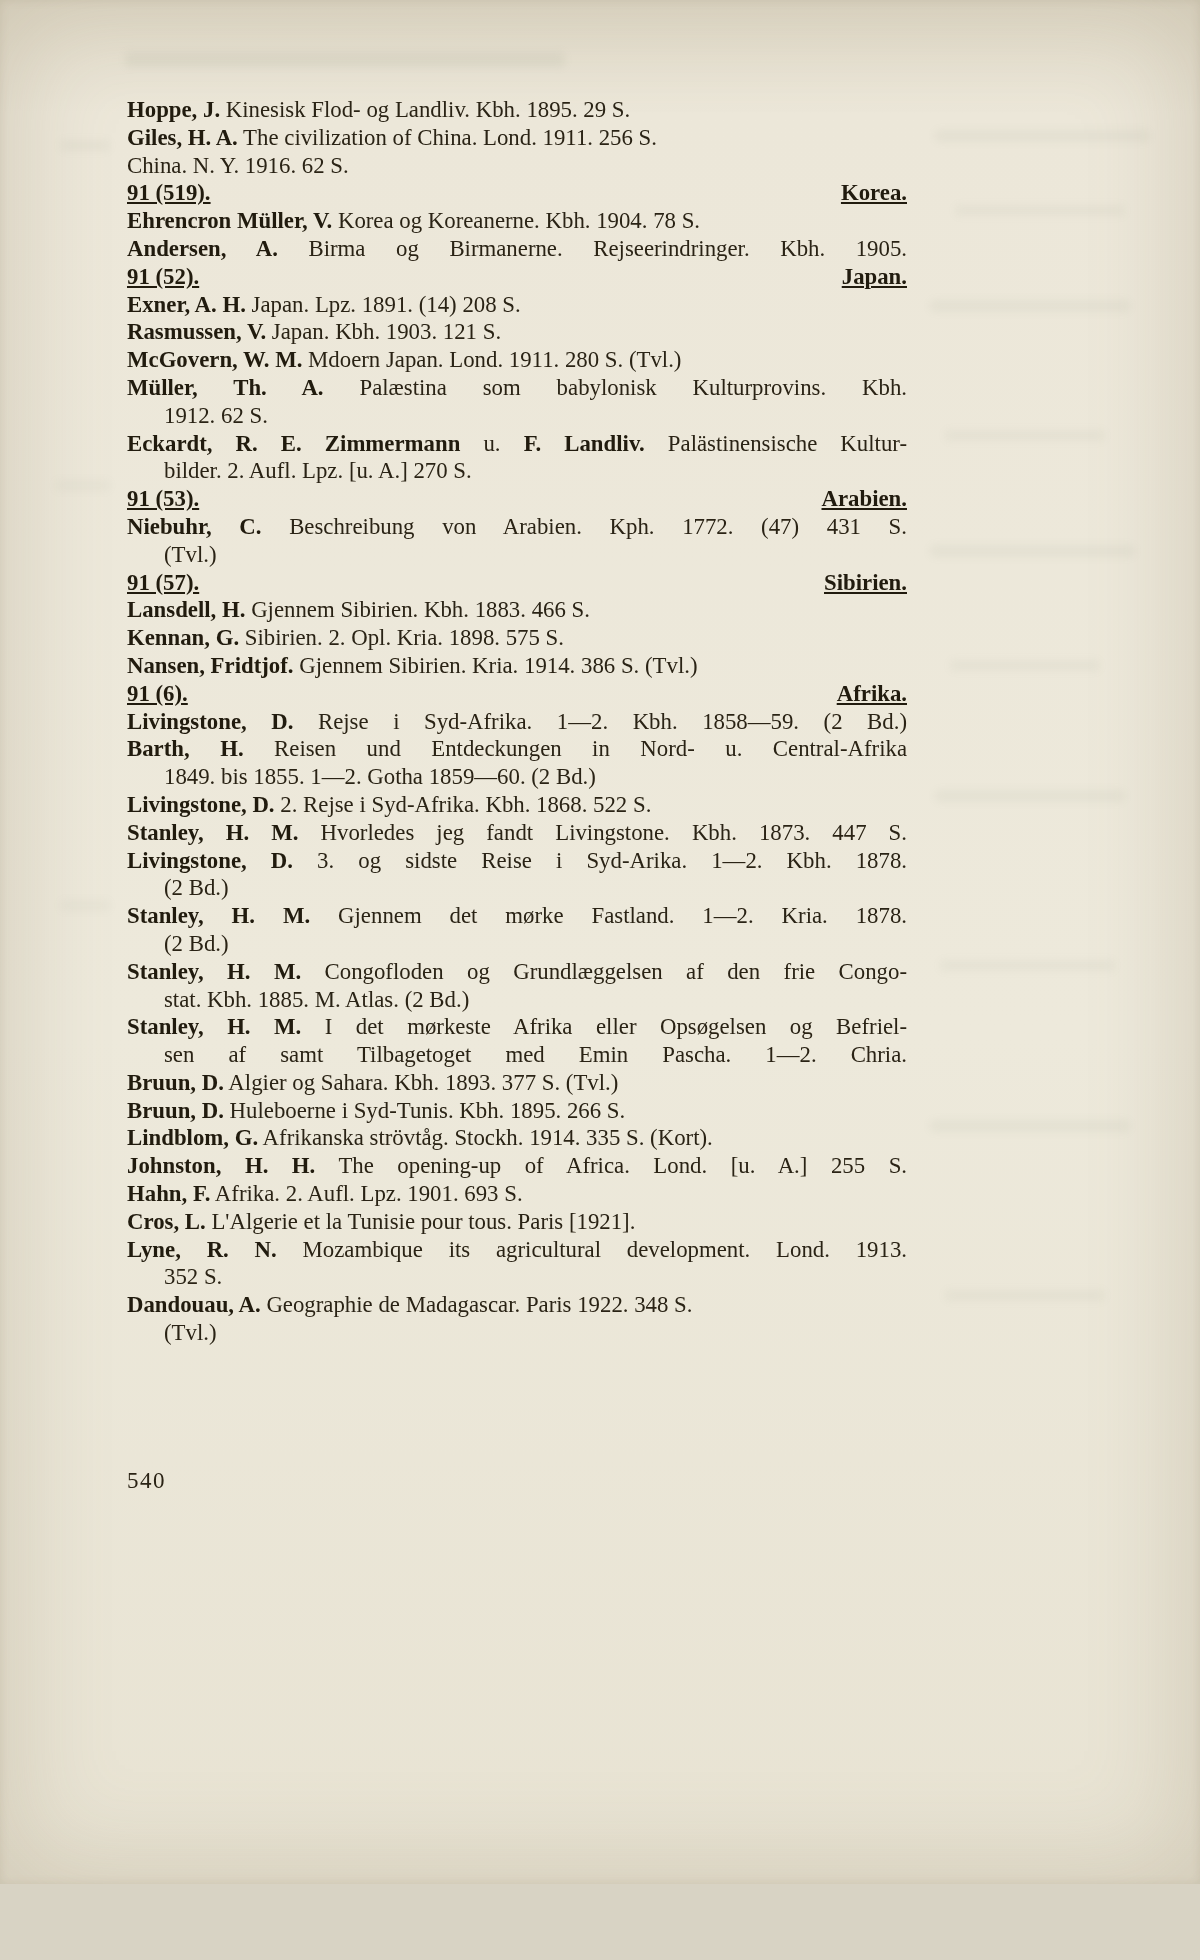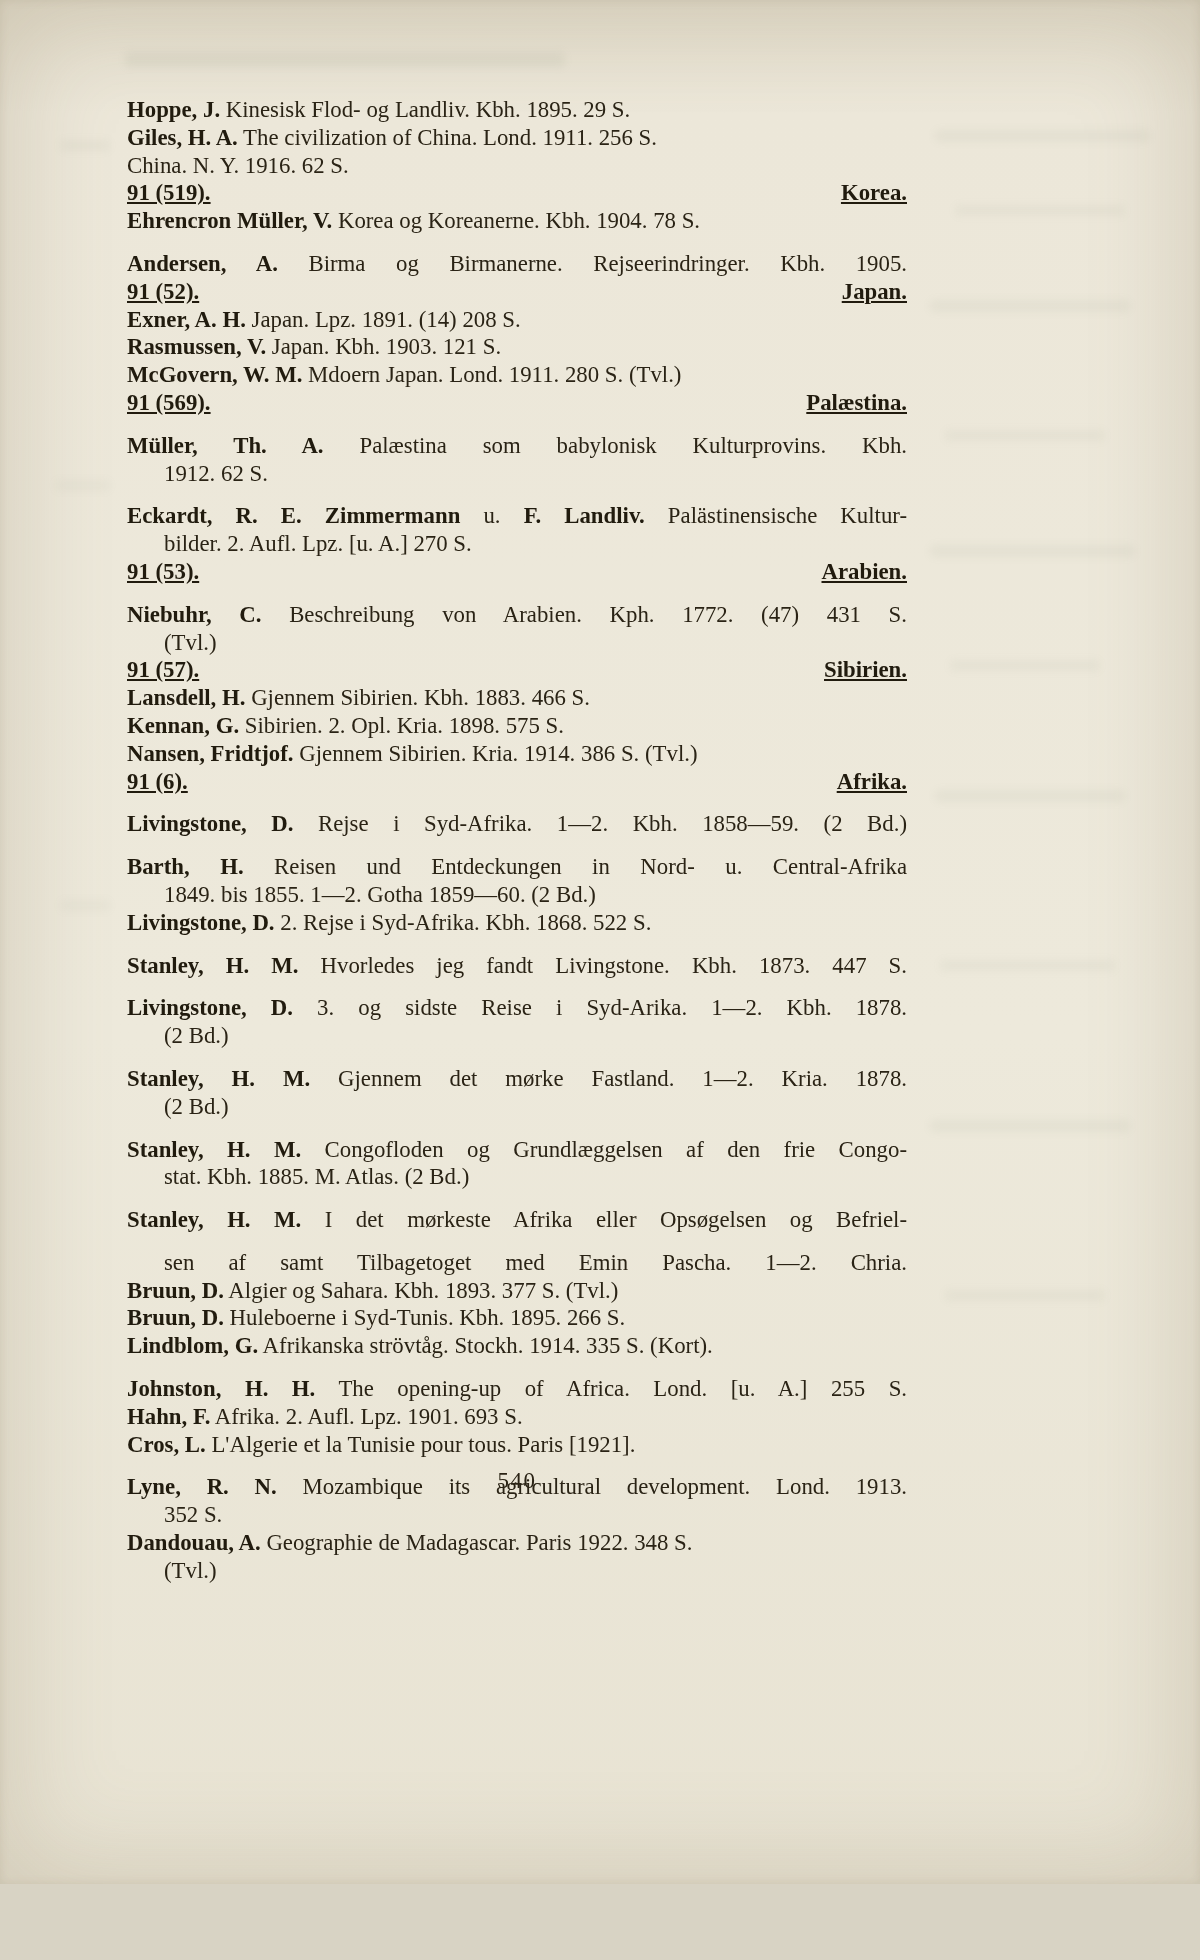--- a/index.html
+++ b/index.html
@@ -40,39 +40,37 @@
   .ln {
     min-height: 27.8px;
     white-space: normal;
   }
   .ln.cont {
     padding-left: 37px;
   }
   .ln.justify {
     text-align: justify;
     text-align-last: justify;
-    margin-top: 15px;
   }
   .ln .author {
     font-weight: 700;
     color: #211b0e;
   }
   .ln.section {
     display: flex;
     justify-content: space-between;
     font-weight: 700;
     color: #211b0e;
     text-decoration: underline;
   }
   .page-number {
     position: absolute;
     top: 1468px;
     left: 127px;
     width: 780px;
-    text-align: center;
     font-size: 23px;
     letter-spacing: 1.5px;
     color: #2a2315;
     font-family: "Liberation Serif", "DejaVu Serif", serif;
   }
 </style>
 </head>
 <body>
 
 <div class="page">
@@ -103,24 +101,20 @@
         </div>
         <div class="ln"><span class="author">Ehrencron Müller, V.</span><span> Korea og Koreanerne. Kbh. 1904. 78 S.</span></div>
         <div class="ln justify"><span class="author">Andersen, A.</span><span> Birma og Birmanerne. Rejseerindringer. Kbh. 1905.</span></div>
         <div class="ln section">
           <span>91 (52).</span>
           <span>Japan.</span>
         </div>
         <div class="ln"><span class="author">Exner, A. H.</span><span> Japan. Lpz. 1891. (14) 208 S.</span></div>
         <div class="ln"><span class="author">Rasmussen, V.</span><span> Japan. Kbh. 1903. 121 S.</span></div>
         <div class="ln"><span class="author">McGovern, W. M.</span><span> Mdoern Japan. Lond. 1911. 280 S. (Tvl.)</span></div>
-        <div class="ln section">
-          <span>91 (569).</span>
-          <span>Palæstina.</span>
-        </div>
         <div class="ln justify"><span class="author">Müller, Th. A.</span><span> Palæstina som babylonisk Kulturprovins. Kbh.</span></div>
         <div class="ln cont"><span>1912. 62 S.</span></div>
         <div class="ln justify"><span class="author">Eckardt, R. E. Zimmermann</span><span> u. </span><span class="author">F. Landliv.</span><span> Palästinensische Kultur-</span></div>
         <div class="ln cont"><span>bilder. 2. Aufl. Lpz. [u. A.] 270 S.</span></div>
         <div class="ln section">
           <span>91 (53).</span>
           <span>Arabien.</span>
         </div>
         <div class="ln justify"><span class="author">Niebuhr, C.</span><span> Beschreibung von Arabien. Kph. 1772. (47) 431 S.</span></div>
         <div class="ln cont"><span>(Tvl.)</span></div>

